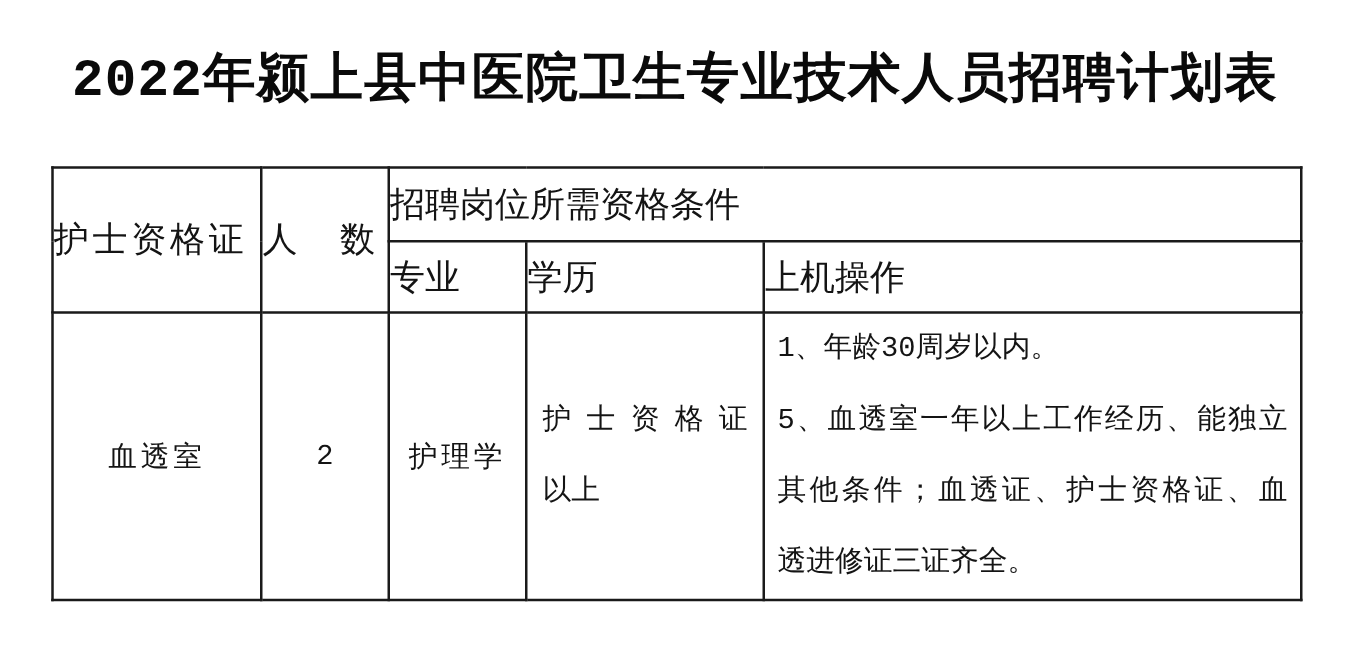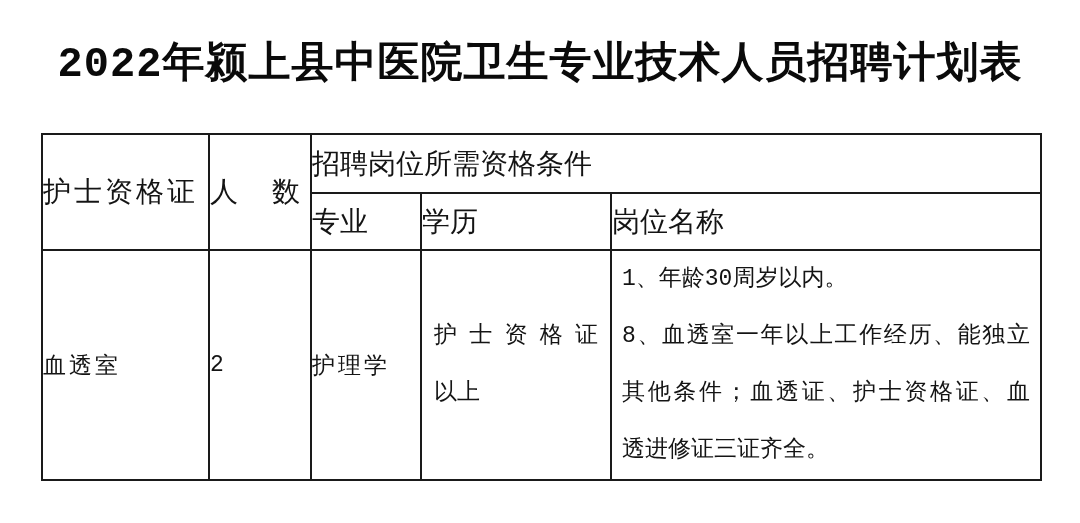--- a/index.html
+++ b/index.html
@@ -43,20 +43,21 @@
     text-align: left;
   }
   tr.hdr-row-1 { height: 59px; }
   tr.hdr-row-2 { height: 57px; }
   tr.body-row  { height: 228px; }
 
   th.th-position, th.th-count { letter-spacing: 3px; }
 
   td.cell-center {
     font-size: 23px;
+    text-align: center;
     letter-spacing: 3px;
   }
 
   td.cell-lines { padding: 0 10px; }
   td.cell-edu   { padding: 0 12px; }
 
   .lines-wrap {
     display: flex;
     flex-direction: column;
     justify-content: center;
@@ -93,36 +94,36 @@
     </colgroup>
     <tbody>
       <tr class="hdr-row-1">
         <th rowspan="2" class="th-position">护士资格证</th>
         <th rowspan="2" class="th-count">人　数</th>
         <th colspan="3">招聘岗位所需资格条件</th>
       </tr>
       <tr class="hdr-row-2">
         <th>专业</th>
         <th>学历</th>
-        <th>岗位名称</th>
+        <th>上机操作</th>
       </tr>
       <tr class="body-row">
         <td class="cell-center">血透室</td>
         <td class="cell-center" style="letter-spacing:0;">2</td>
         <td class="cell-center">护理学</td>
         <td class="cell-lines cell-edu">
           <div class="lines-wrap edu-lines">
               <div class="line">护士资格证</div>
               <div class="line">以上</div>
             </div>
         </td>
         <td class="cell-lines">
           <div class="lines-wrap cond-lines">
               <div class="line">1、年龄30周岁以内。</div>
-              <div class="line">8、血透室一年以上工作经历、能独立</div>
+              <div class="line">5、血透室一年以上工作经历、能独立</div>
               <div class="line">其他条件；血透证、护士资格证、血</div>
               <div class="line">透进修证三证齐全。</div>
             </div>
         </td>
       </tr>
     </tbody>
   </table>
 
 </div>
 

